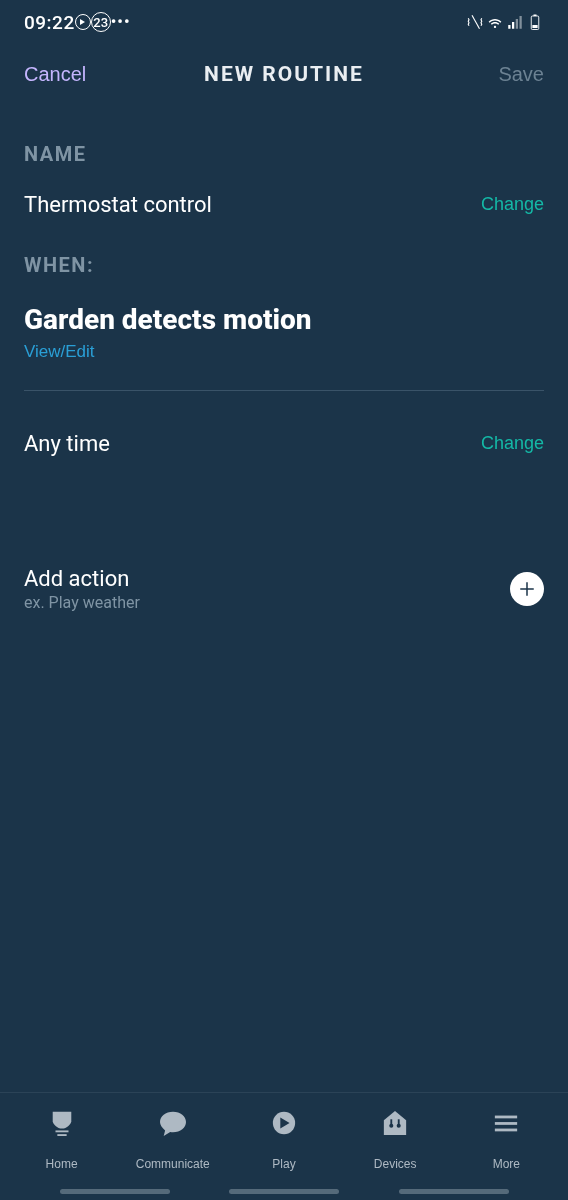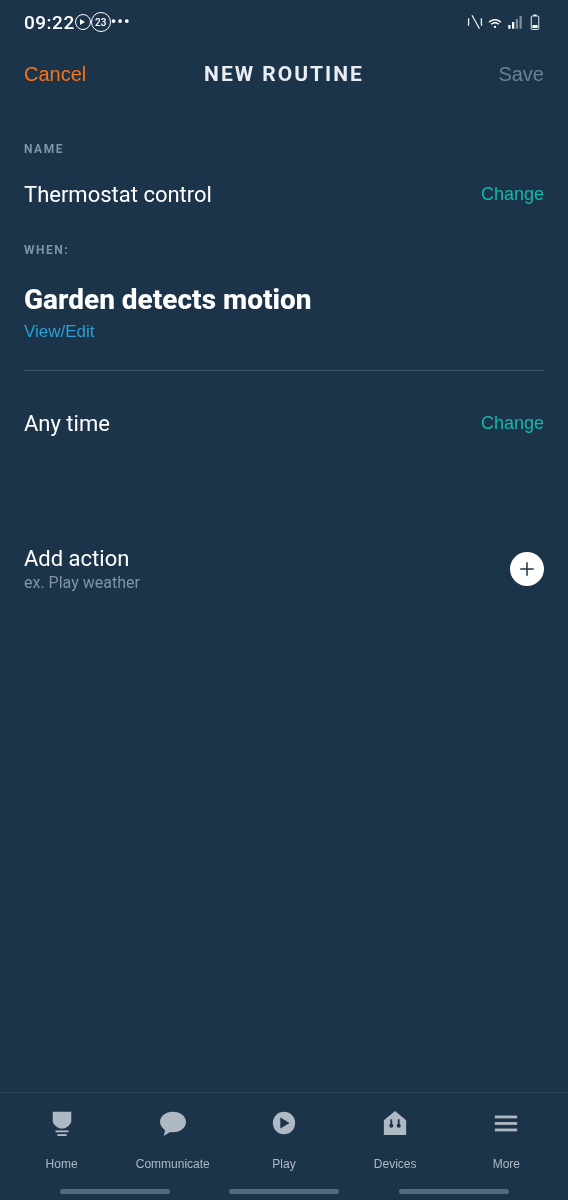--- a/index.html
+++ b/index.html
@@ -6,34 +6,34 @@
   html, body { width: 568px; height: 1200px; background: #1b3449; color: #fff; font-family: -apple-system, "Segoe UI", Roboto, Arial, sans-serif; overflow: hidden; }
   body { display: flex; flex-direction: column; }
 
   
   .status-bar { height: 44px; display: flex; align-items: center; padding: 0 24px; font-size: 18px; font-weight: 500; }
   .status-left { display: flex; align-items: center; gap: 0; }
   .status-right { margin-left: auto; display: flex; align-items: center; gap: 2px; }
   .status-clock { font-size: 19px; letter-spacing: 0.5px; }
   .status-circle-icon { width: 16px; height: 16px; border: 1.5px solid #fff; border-radius: 50%; display: inline-flex; align-items: center; justify-content: center; position: relative; }
   .status-circle-icon::after { content:""; width:0;height:0;border-left:5px solid #fff;border-top:3px solid transparent;border-bottom:3px solid transparent; position:absolute; left:4px; }
-  .status-badge { width: 20px; height: 20px; border: 1.5px solid #fff; border-radius: 50%; font-size: 10px; display: inline-flex; align-items: center; justify-content: center; }
+  .status-badge { width: 20px; height: 20px; border: 1.5px solid #fff; border-radius: 50%; font-size: 13px; display: inline-flex; align-items: center; justify-content: center; }
   .status-dots { font-size: 16px; letter-spacing: 1px; line-height: 1; }
   .sr-icon { width: 18px; height: 18px; }
 
   
   .header { height: 60px; display: flex; align-items: center; padding: 0 24px; }
   .header-title { flex: 1; text-align: center; font-size: 21px; font-weight: 700; letter-spacing: 2px; color: #eaeef2; }
   .header-btn { font-size: 20px; font-weight: 400; background: none; border: none; cursor: pointer; }
-  .header-cancel { color: #f97316; width: 80px; text-align: left; }
+  .header-cancel { color: #c4b5fd; width: 80px; text-align: left; }
   .header-save { color: #6c8293; width: 80px; text-align: right; }
 
   
   .content { flex: 1; padding: 20px 24px 0 24px; }
-  .section-label { color: #7f94a4; font-size: 12px; font-weight: 700; letter-spacing: 1.5px; margin-top: 36px; margin-bottom: 26px; }
+  .section-label { color: #7f94a4; font-size: 20px; font-weight: 700; letter-spacing: 1.5px; margin-top: 36px; margin-bottom: 26px; }
   .section-label.name { margin-top: 18px; }
 
   .row { display: flex; align-items: center; }
   .row-value { font-size: 22px; color: #fff; }
   .row-link { margin-left: auto; color: #14b8a6; font-size: 18px; background: none; border: none; cursor: pointer; }
 
   .trigger-title { font-size: 28px; font-weight: 800; color: #fff; margin-top: 8px; }
   .view-edit { display:inline-block; color: #2a9fd6; font-size: 17px; margin-top: 6px; background: none; border: none; cursor: pointer; }
 
   .divider { border: none; border-top: 1px solid #3a5368; margin-top: 28px; }

